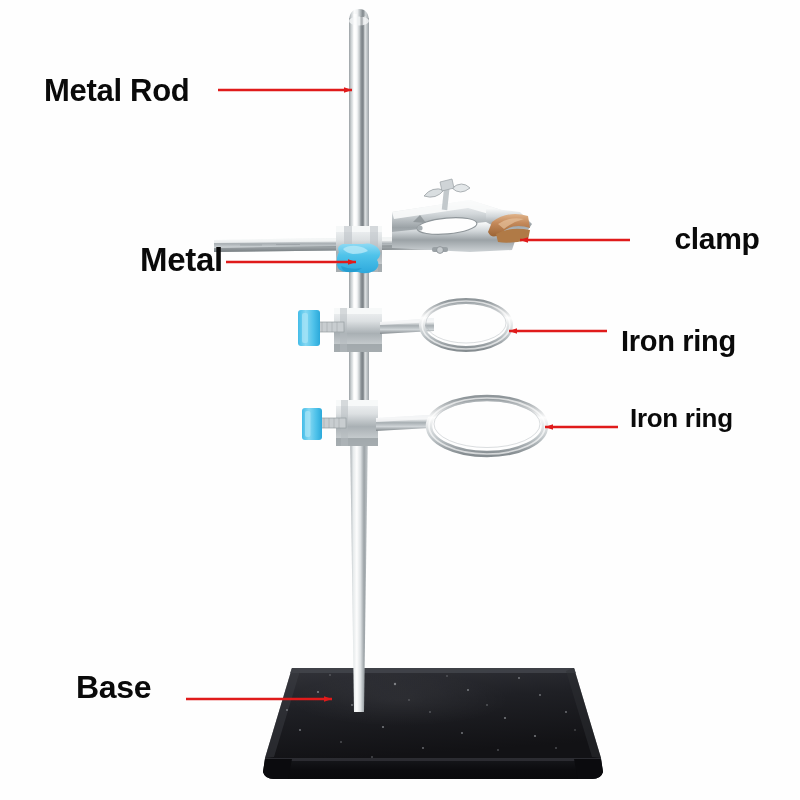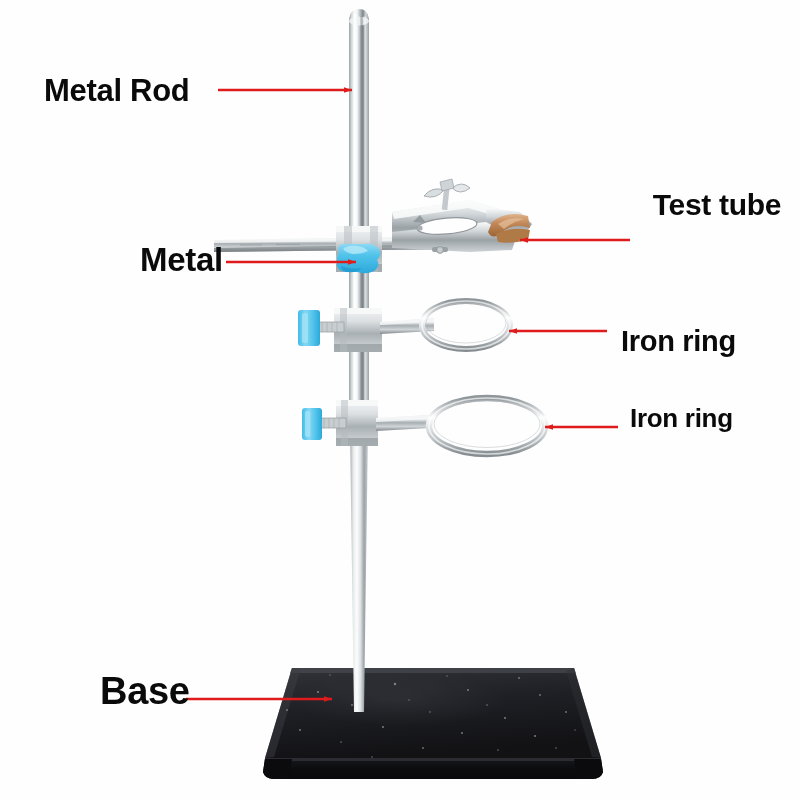--- a/index.html
+++ b/index.html
@@ -56,23 +56,23 @@
     left: 621px;
     top: 325px;
     font-size: 29px;
   }
   #label-iron-ring-lower {
     left: 630px;
     top: 404px;
     font-size: 26px;
   }
   #label-base {
-    left: 100px;
+    left: 76px;
     top: 670px;
-    font-size: 38px;
+    font-size: 32px;
   }
 </style>
 </head>
 <body>
 
 <div id="stage">
 
   <svg id="diagram-svg" viewBox="0 0 800 800">
     <defs>
       <linearGradient id="gradRod" x1="0" y1="0" x2="1" y2="0">
@@ -324,21 +324,22 @@
       <path d="M545,427 L553,424.2 L553,429.8 Z"></path>
       <path d="M332,699 L324,696.2 L324,701.8 Z"></path>
     </g>
   </svg>
 
   <div class="callout-label" id="label-metal-rod">Metal Rod</div>
 
   <div class="callout-label" id="label-clip">Metal</div>
 
   <div class="callout-label" id="label-test-tube-clamp">
-    <span>Test tube</span><br>
+    <br>
+    <span>clamp</span>
   </div>
 
   <div class="callout-label" id="label-iron-ring-upper">Iron ring</div>
 
   <div class="callout-label" id="label-iron-ring-lower">Iron ring</div>
 
   <div class="callout-label" id="label-base">Base</div>
 
 </div>
 

